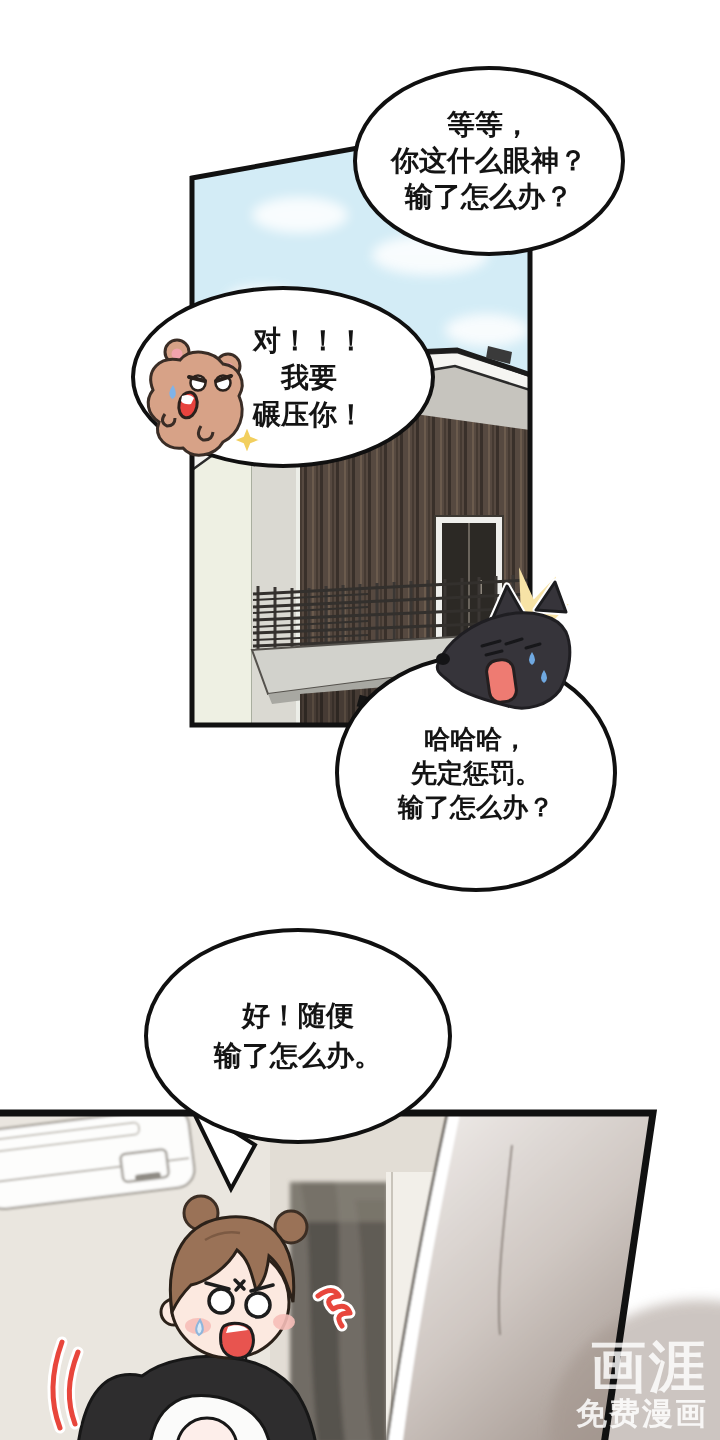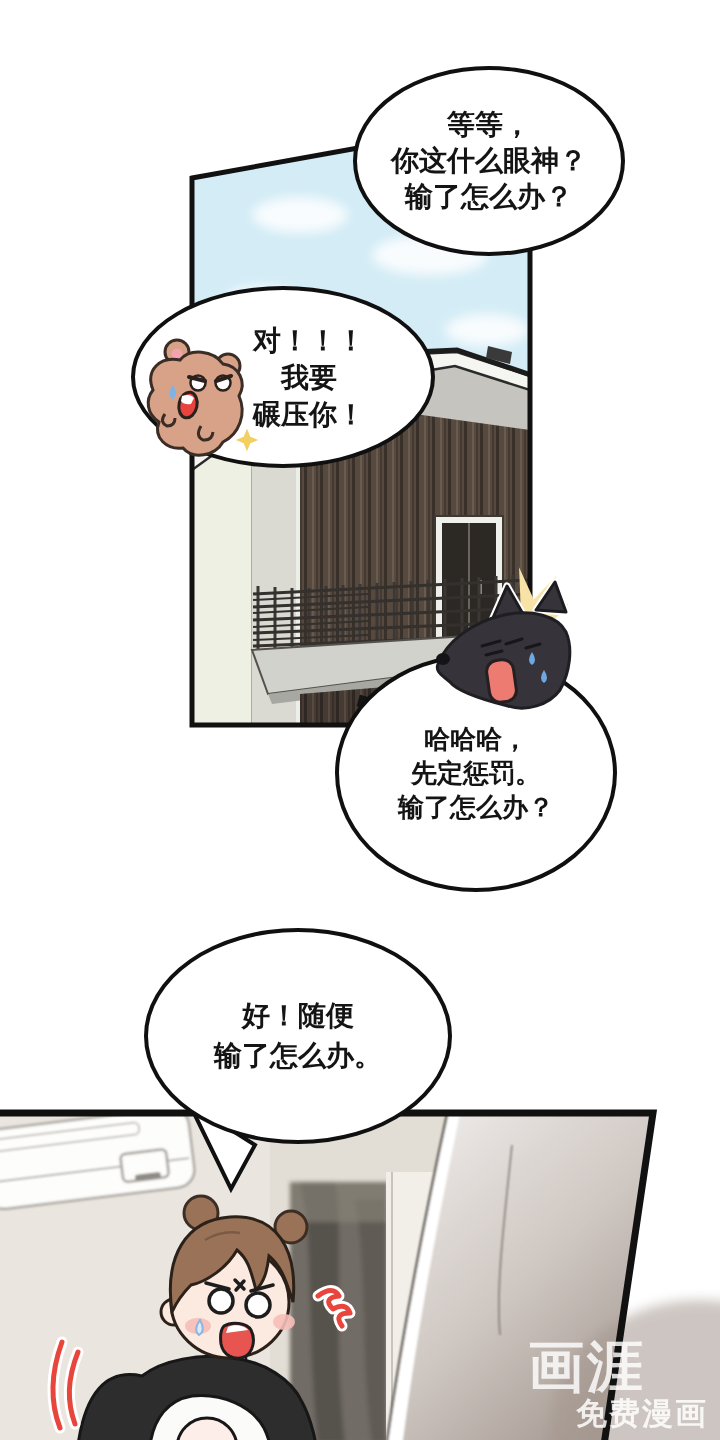--- a/index.html
+++ b/index.html
@@ -9,21 +9,21 @@
   .fx-svg{position:absolute;z-index:11;}
   .tail-svg{position:absolute;z-index:9;}
   .bubble{position:absolute;z-index:10;background:#fff;border:4px solid #101010;border-radius:50%;
           display:flex;flex-direction:column;justify-content:center;align-items:center;
           text-align:center;font-weight:bold;color:#141414;}
   .bubble span{display:block;white-space:nowrap;}
   #bubble-top{left:353px;top:66px;width:264px;height:182px;font-size:28px;line-height:36px;}
   #bubble-hamster{left:131px;top:286px;width:304px;height:182px;font-size:28px;line-height:37px;padding-left:52px;box-sizing:border-box;}
   #bubble-dog{left:335px;top:654px;width:274px;height:230px;font-size:26px;line-height:34px;}
   #bubble-bottom{left:144px;top:928px;width:300px;height:208px;font-size:28px;line-height:40px;}
-  #watermark{position:absolute;right:12px;bottom:6px;z-index:20;
+  #watermark{position:absolute;right:12px;bottom:6px;z-index:20;text-align:right;
              filter:blur(0.5px);pointer-events:none;font-family:Liberation Serif, serif;}
   #watermark .wm-brand{display:block;font-size:56px;font-weight:800;letter-spacing:3px;
              color:rgba(255,255,255,0.82);line-height:1;}
   #watermark .wm-tag{display:block;font-size:31px;font-weight:700;letter-spacing:2px;
              color:rgba(255,255,255,0.85);line-height:1.25;margin-left:48px;}
 </style>
 </head>
 <body>
 <div id="page">
 

